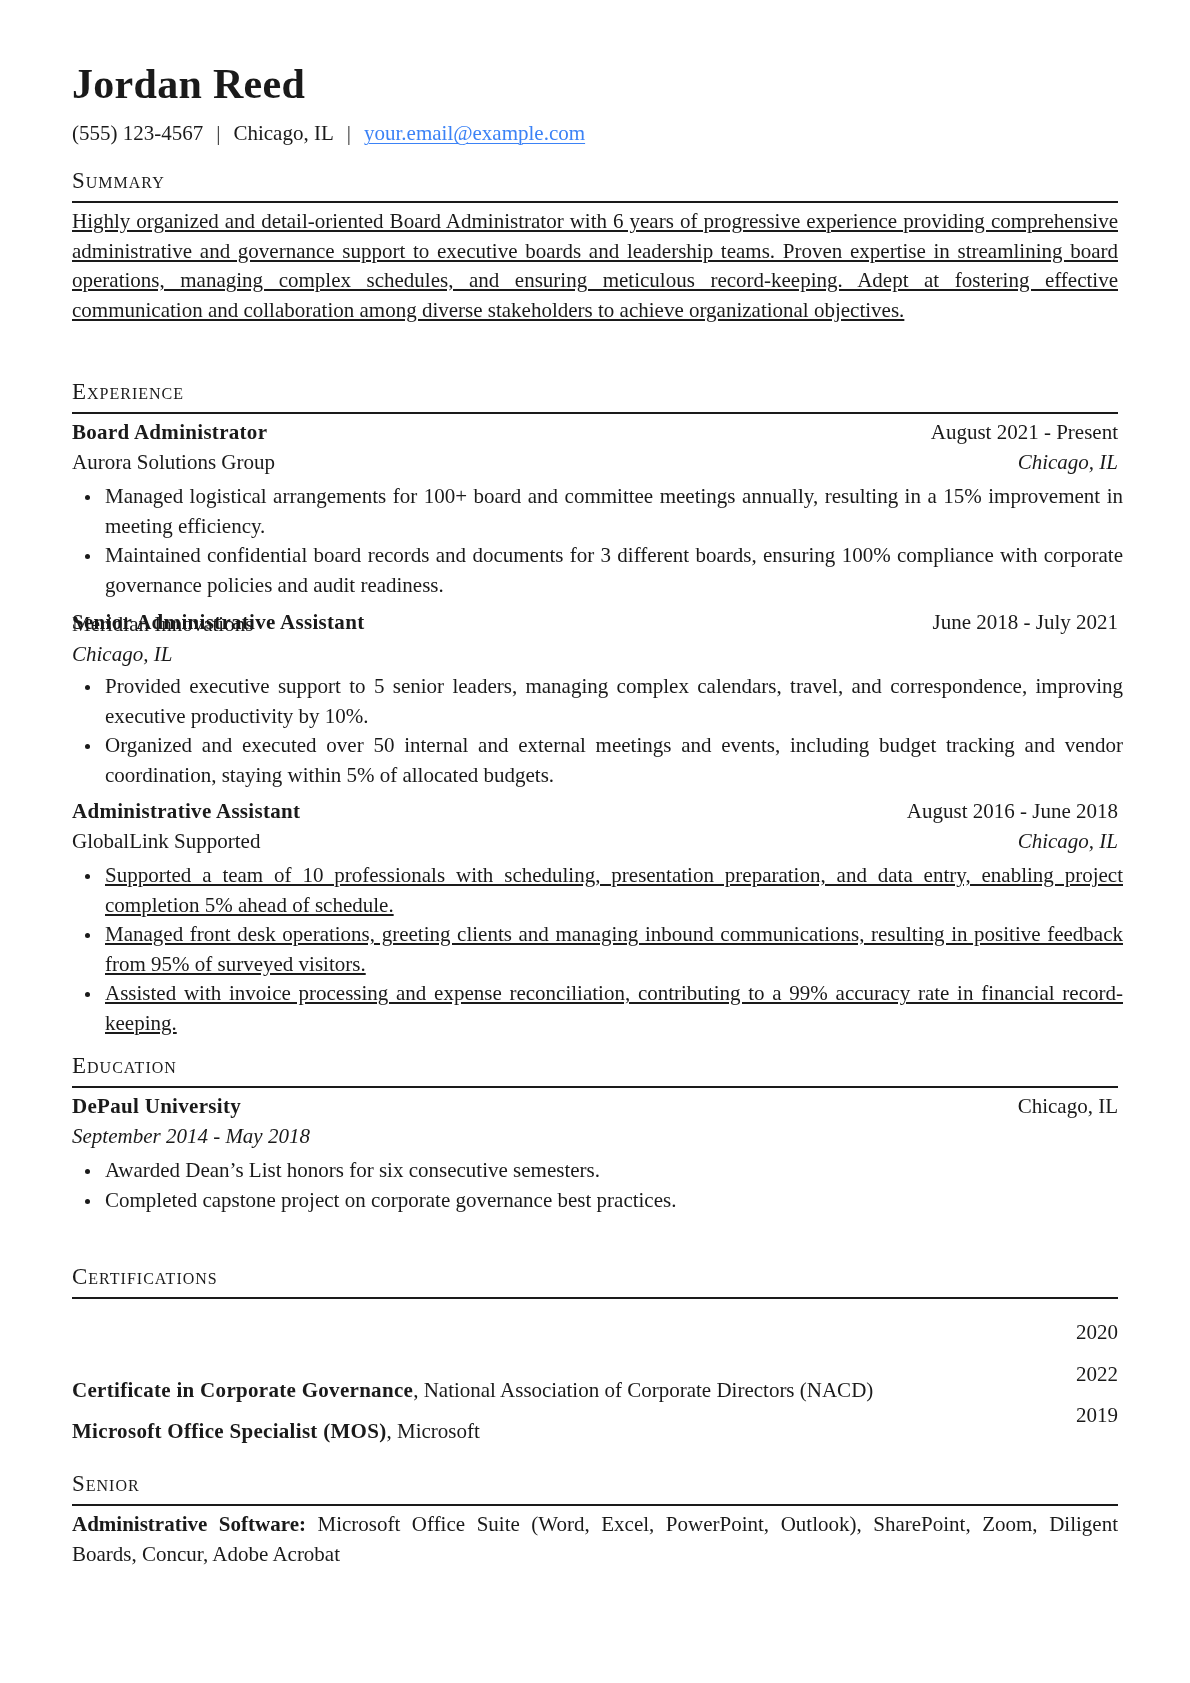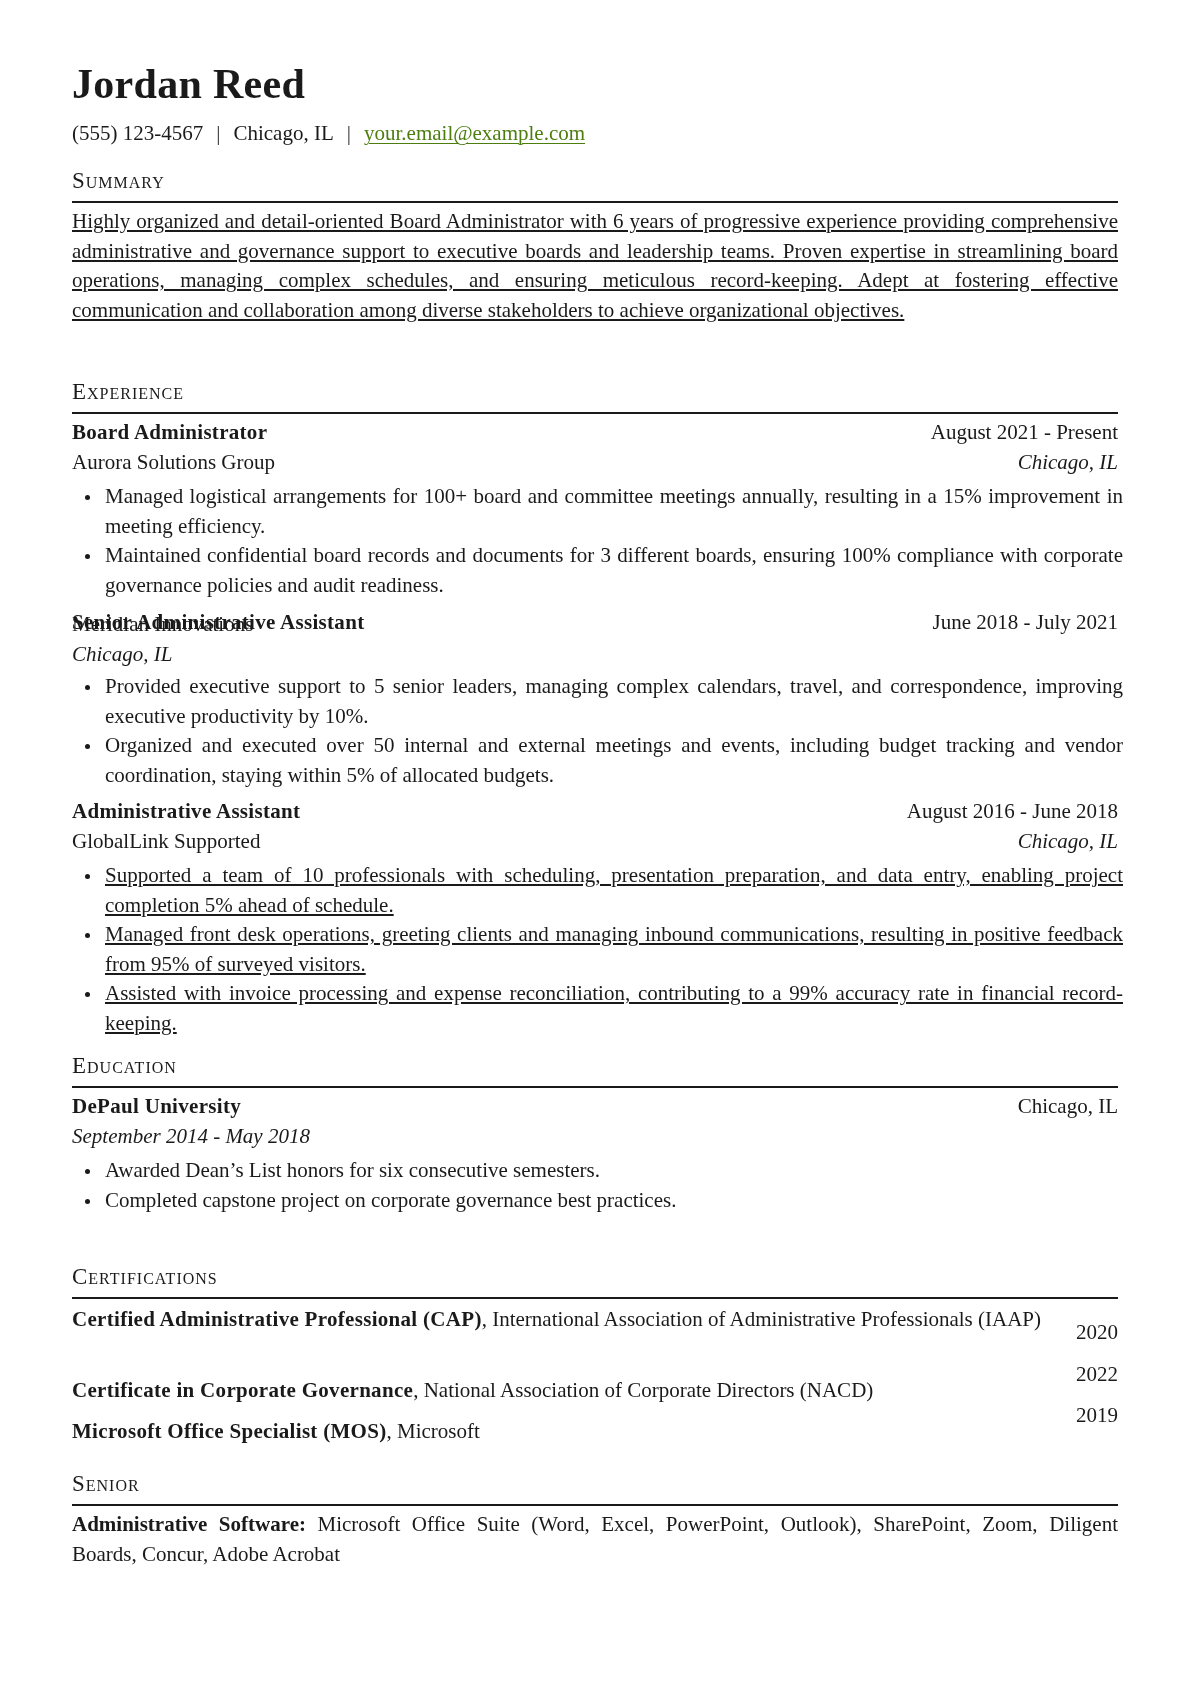--- a/index.html
+++ b/index.html
@@ -13,21 +13,21 @@
     position: absolute; top: 60px; left: 0;
     font-family: "Liberation Serif", serif;
     font-weight: bold; font-size: 42px; line-height: 48px; letter-spacing: 0.3px;
   }
   .contact {
     position: absolute; top: 120px; left: 0;
     font-family: "Liberation Serif", serif;
     font-size: 21px; line-height: 26px; white-space: nowrap;
   }
   .contact .sep { display: inline-block; margin: 0 13px; color: #333; }
-  .contact a { color: #4d7c0f; text-decoration: underline; text-underline-offset: 3px; text-decoration-thickness: 1px; }
+  .contact a { color: #3b82f6; text-decoration: underline; text-underline-offset: 3px; text-decoration-thickness: 1px; }
 
   .sec-head {
     position: absolute; left: 0; width: 1046px;
     font-family: "Liberation Serif", serif;
     font-size: 23px; line-height: 26px; font-variant: small-caps; letter-spacing: 1px;
     font-weight: 500;
   }
   .rule { position: absolute; left: 0; width: 1046px; height: 0; border-top: 2px solid #1a1a1a; }
 
   .para {
@@ -126,21 +126,20 @@
   </div>
   <ul class="bul" style="top:1151px;">
     <li>Awarded Dean’s List honors for six consecutive semesters.</li>
     <li>Completed capstone project on corporate governance best practices.</li>
   </ul>
 
   <div class="sec-head" style="top:1264px;">Certifications</div>
   <div class="rule" style="top:1297px;"></div>
 
   <div class="cert" style="top:1305px; height:59px;">
-    <span class="txt" style="padding-right:0;"><span class="b">Certified Administrative Professional (CAP)</span><span>, International Association of Administrative Professionals (IAAP)</span></span>
     <span class="year">2020</span>
   </div>
   <div class="cert" style="top:1376px;">
     <span class="b">Certificate in Corporate Governance</span><span>, National Association of Corporate Directors (NACD)</span>
     <span class="year">2022</span>
   </div>
   <div class="cert" style="top:1417px;">
     <span class="b">Microsoft Office Specialist (MOS)</span><span>, Microsoft</span>
     <span class="year">2019</span>
   </div>

